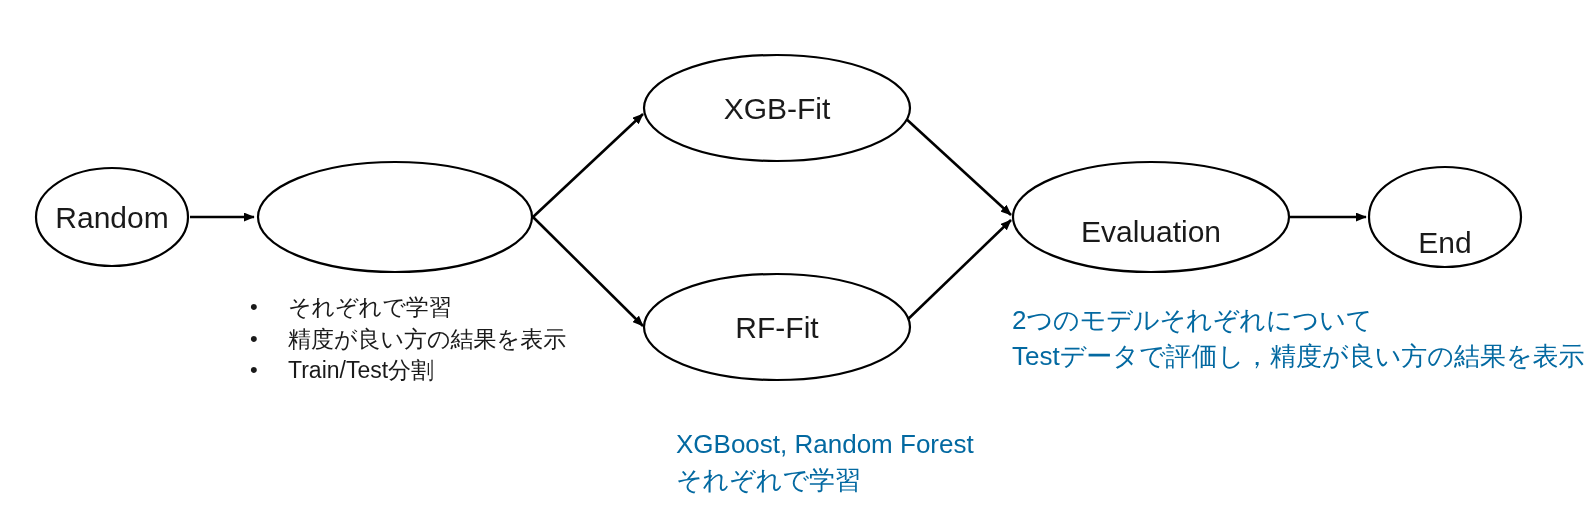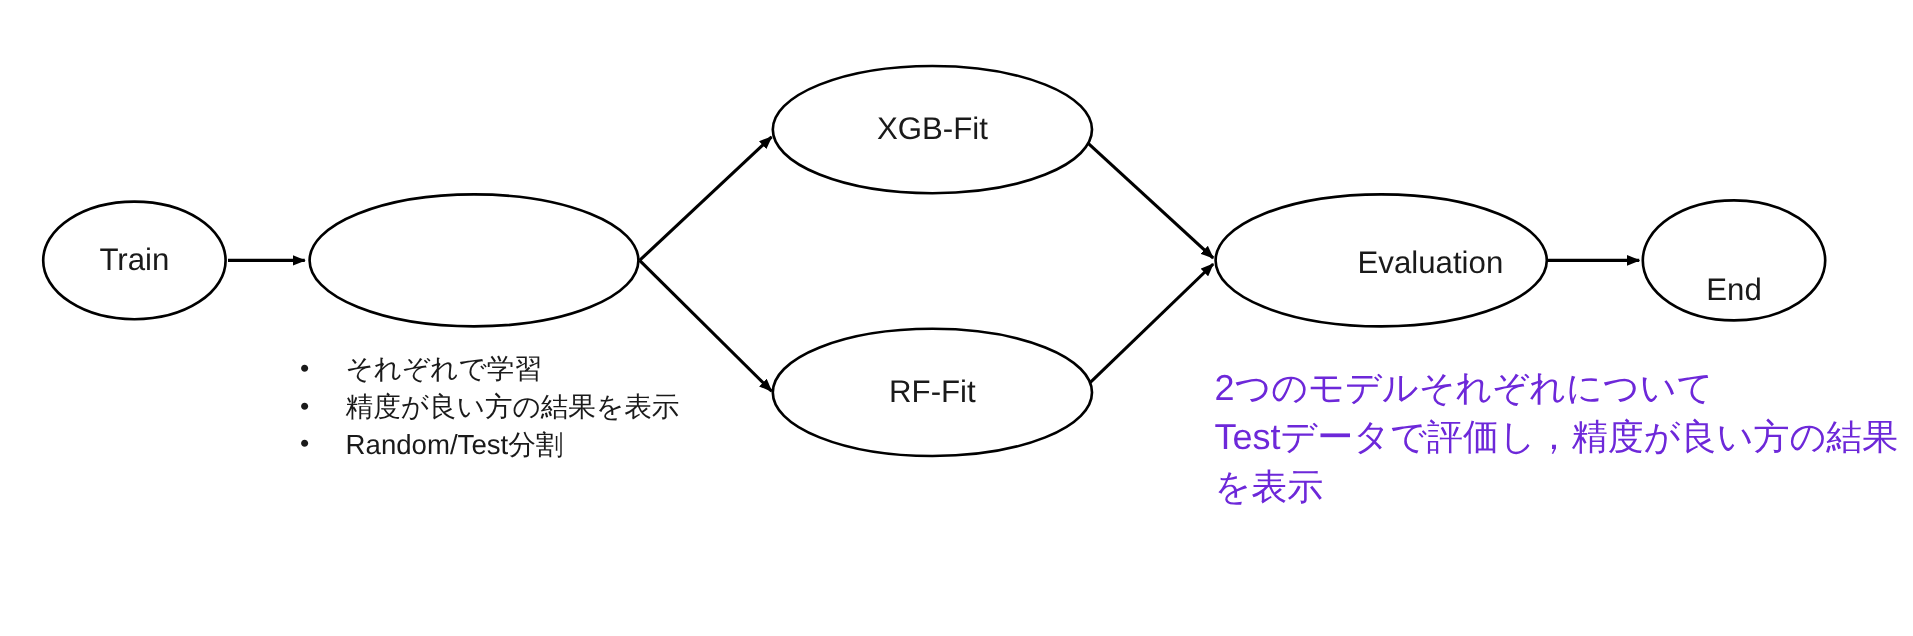--- a/index.html
+++ b/index.html
@@ -32,32 +32,32 @@
   }
   .edge-line {
     stroke: #000000;
     stroke-width: 2.6;
     fill: none;
   }
   .node-label {
     position: absolute;
     color: #1a1a1a;
     font-family: "Liberation Sans", "DejaVu Sans", sans-serif;
-    font-size: 26px;
+    font-size: 30px;
     line-height: 1.30;
     text-align: center;
     white-space: pre-line;
     transform: translate(-50%, -50%);
     pointer-events: none;
   }
   .annotation {
     position: absolute;
-    color: #6d28d9;
+    color: #0369a1;
     font-family: "Liberation Sans", "DejaVu Sans", sans-serif;
-    font-size: 30px;
+    font-size: 26px;
     line-height: 1.38;
     white-space: pre-line;
   }
   .bullet-list {
     position: absolute;
     margin: 0;
     padding: 0;
     list-style: none;
     color: #1a1a1a;
     font-family: "Liberation Sans", "DejaVu Sans", sans-serif;
@@ -102,43 +102,45 @@
     <line class="edge-line" x1="1290" y1="217" x2="1366" y2="217" marker-end="url(#arrowhead)"></line>
 
     <ellipse class="node-shape" cx="112" cy="217" rx="76" ry="49"></ellipse>
     <ellipse class="node-shape" cx="395" cy="217" rx="137" ry="55"></ellipse>
     <ellipse class="node-shape" cx="777" cy="108" rx="133" ry="53"></ellipse>
     <ellipse class="node-shape" cx="777" cy="327" rx="133" ry="53"></ellipse>
     <ellipse class="node-shape" cx="1151" cy="217" rx="138" ry="55"></ellipse>
     <ellipse class="node-shape" cx="1445" cy="217" rx="76" ry="50"></ellipse>
   </svg>
 
-  <div class="node-label" style="left:112px; top:217px;">Train</div>
+  <div class="node-label" style="left:112px; top:217px;">Random</div>
 
 
   <div class="node-label" style="left:777px; top:108px;">XGB-Fit</div>
 
   <div class="node-label" style="left:777px; top:327px;">RF-Fit</div>
 
-  <div class="node-label" style="left:1151px; top:219px;margin-left:41px;">Evaluation</div>
+  <div class="node-label" style="left:1151px; top:231px;">Evaluation</div>
 
   <div class="node-label" style="left:1445px; top:217px;margin-top:25px;">End</div>
 
   <ul class="bullet-list" style="left:248px; top:292px;">
     <li>
       <span class="bullet-dot">•</span>
       <span>それぞれで学習</span>
     </li>
     <li>
       <span class="bullet-dot">•</span>
       <span>精度が良い方の結果を表示</span>
     </li>
     <li>
       <span class="bullet-dot">•</span>
-      <span>Random/Test分割</span>
+      <span>Train/Test分割</span>
     </li>
   </ul>
 
+  <div class="annotation" style="left:676px; top:427px;">XGBoost, Random Forest
+それぞれで学習</div>
 
   <div class="annotation" style="left:1012px; top:303px;">2つのモデルそれぞれについて
 Testデータで評価し，精度が良い方の結果を表示</div>
 
 </div>
 
 </body></html>

